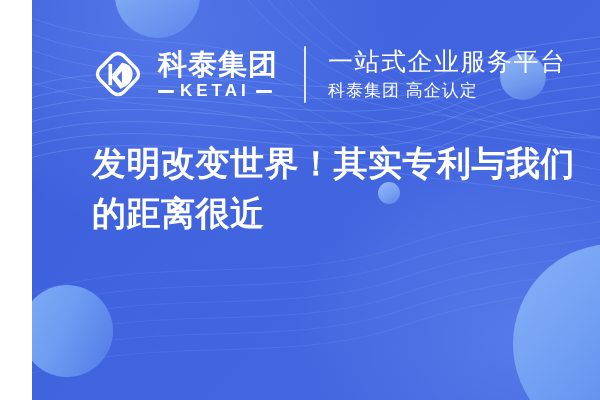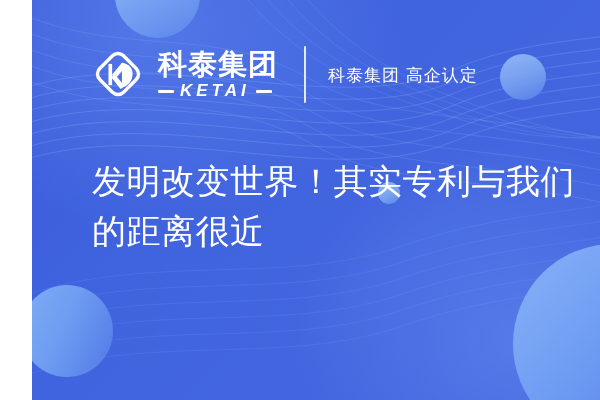--- a/index.html
+++ b/index.html
@@ -125,21 +125,20 @@
     border-radius: 1px;
   }
   .logo-en {
     color: #ffffff;
     font-size: 17px;
     font-weight: 700;
     letter-spacing: 4px;
     line-height: 18px;
     white-space: nowrap;
     padding: 0 6px;
-    font-style: italic;
   }
   .divider {
     width: 2px;
     height: 57px;
     background: rgba(255,255,255,0.85);
     margin-left: 26px;
     flex: 0 0 auto;
     border-radius: 1px;
   }
   .tagline-block {
@@ -163,25 +162,25 @@
     letter-spacing: 1px;
     line-height: 24px;
     margin-top: 3px;
     white-space: nowrap;
   }
 
   
   .headline {
     position: absolute;
     left: 60px;
-    top: 156px;
+    top: 138px;
     width: 500px;
     color: #ffffff;
     font-size: 34px;
-    font-weight: 400;
+    font-weight: 700;
     line-height: 50px;
     letter-spacing: 0.5px;
     white-space: pre-wrap;
   }
 </style>
 </head>
 <body>
 
 <div id="banner">
 
@@ -250,20 +249,21 @@
           <span class="logo-dash"></span>
           <span class="logo-en">KETAI</span>
           <span class="logo-dash"></span>
         </div>
       </div>
     </div>
 
     <div class="divider"></div>
 
     <div class="tagline-block">
+      <div class="tagline-main">一站式企业服务平台</div>
       <div class="tagline-sub">科泰集团 高企认定</div>
     </div>
 
   </div>
 
   <div class="headline">发明改变世界！其实专利与我们的距离很近</div>
 
 </div>
 
 </body></html>

